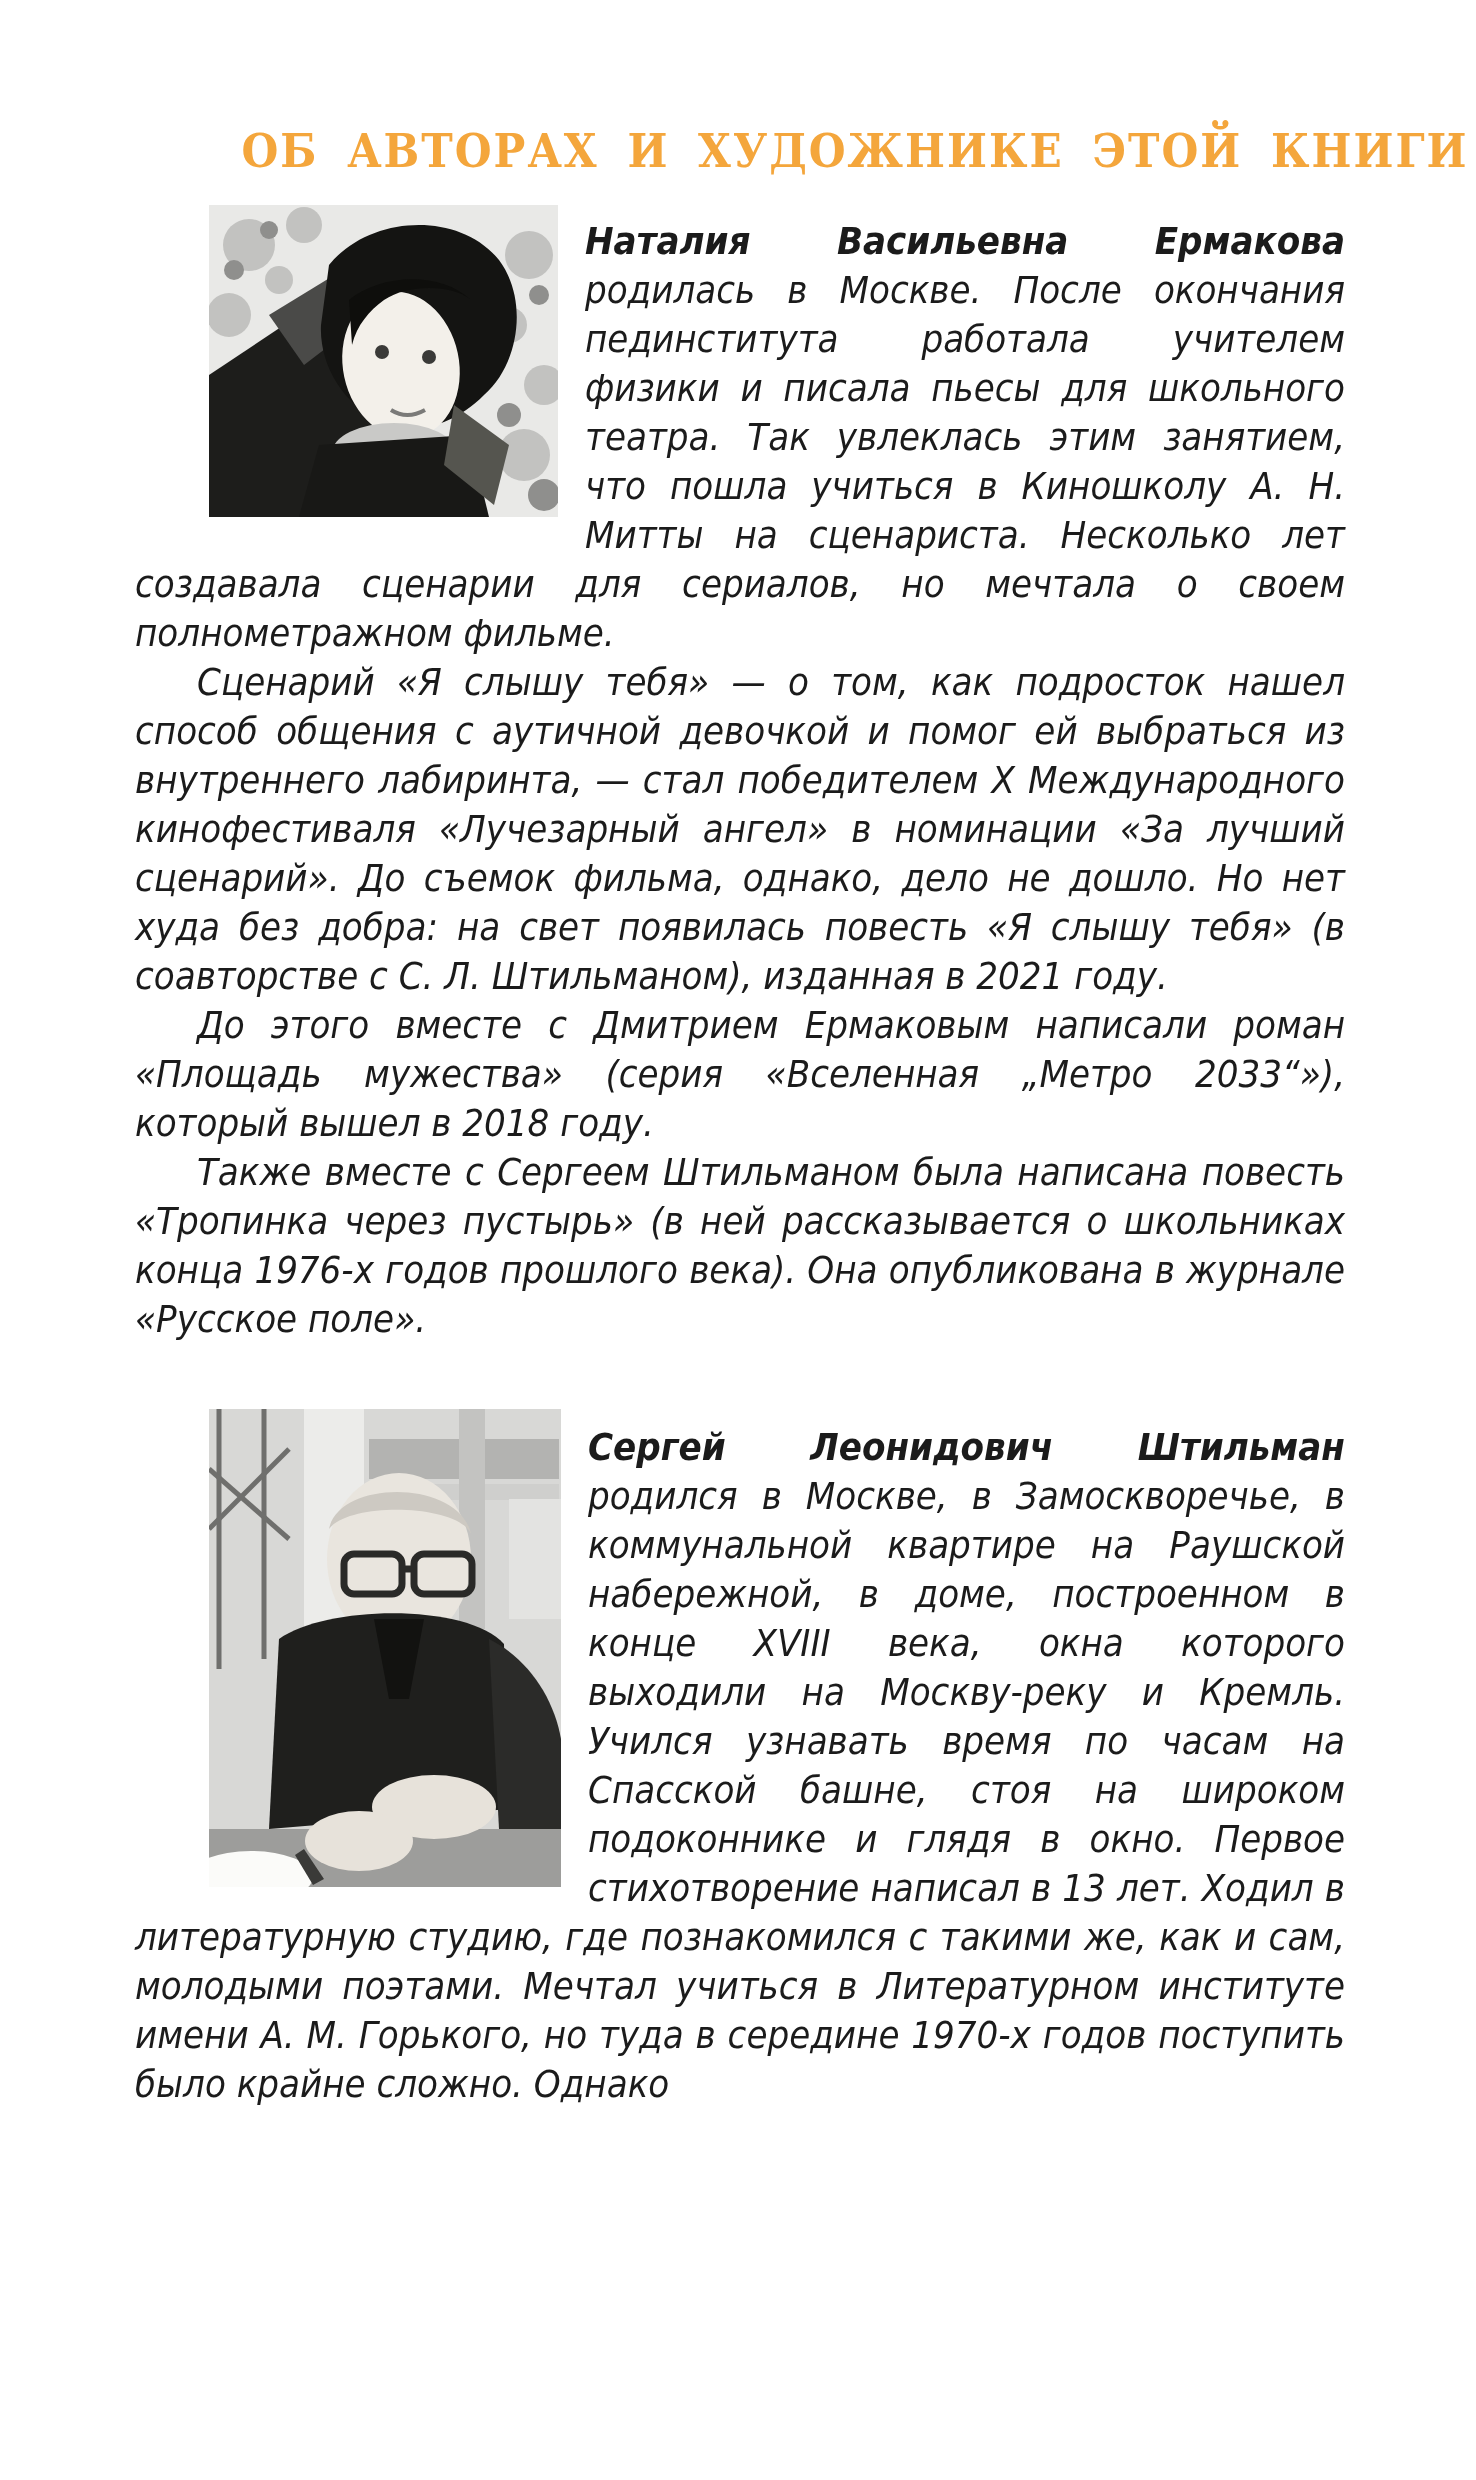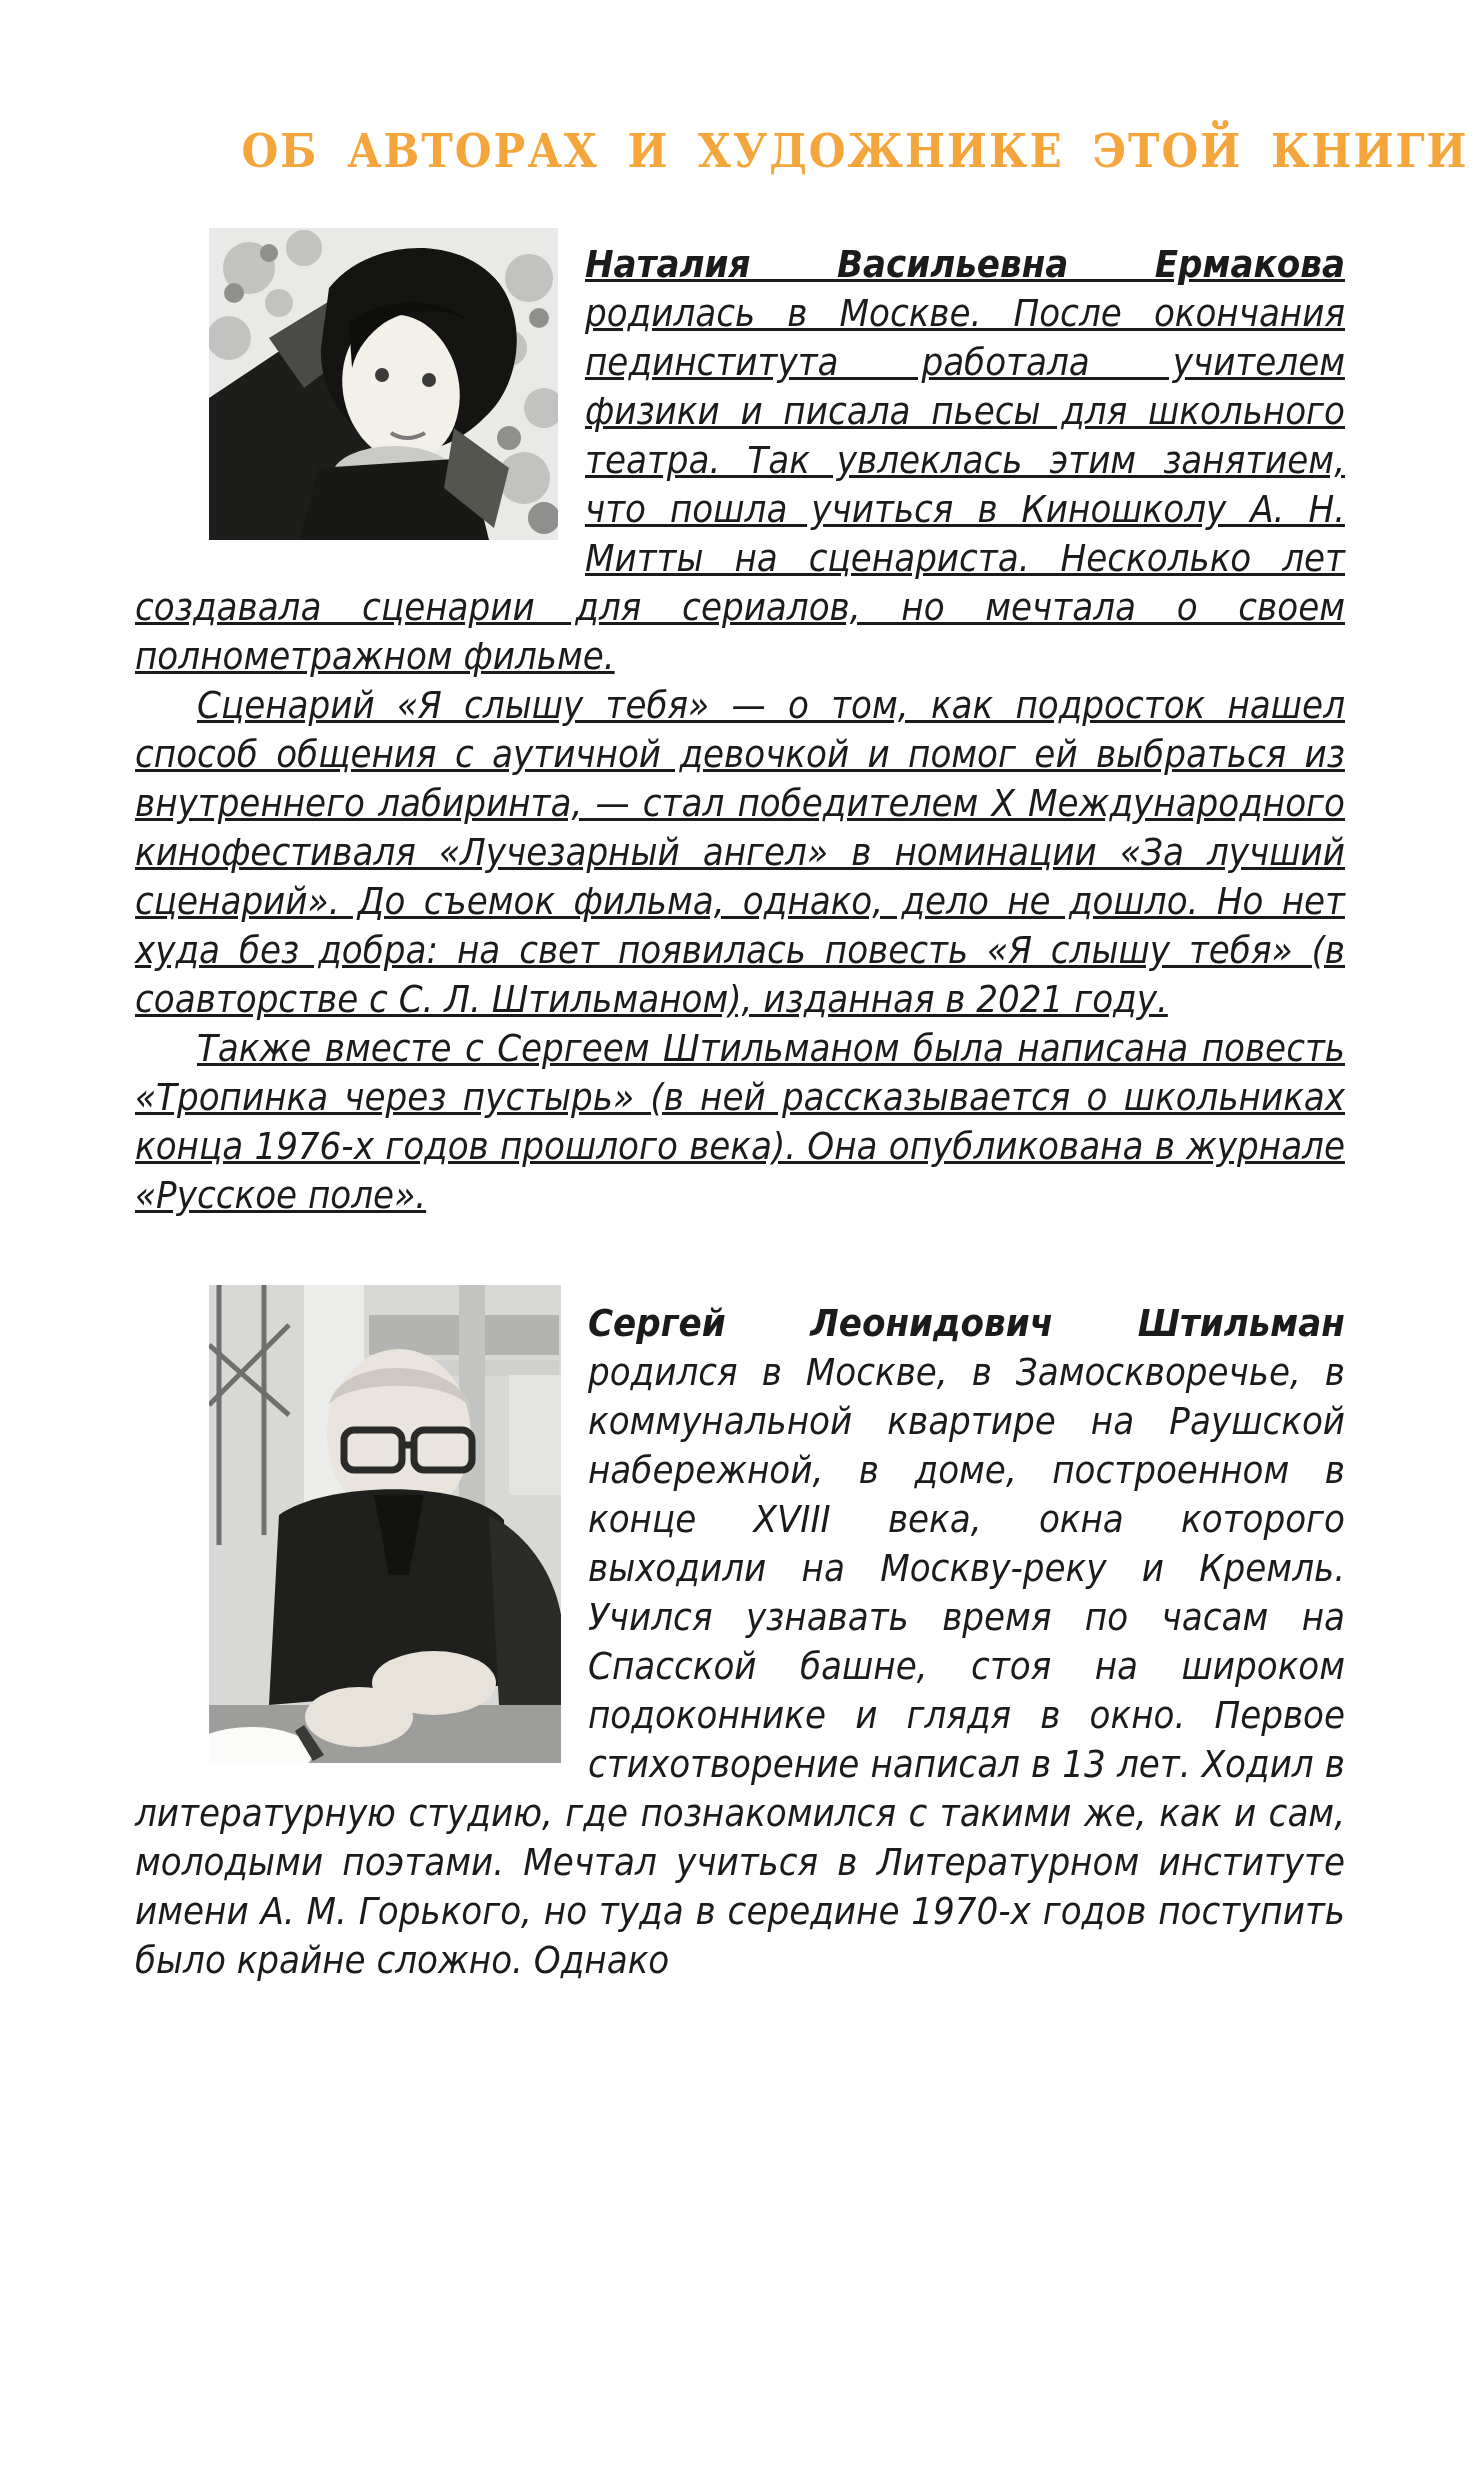--- a/index.html
+++ b/index.html
@@ -31,21 +31,21 @@
   }
   .bio {
     text-align: justify;
     font-style: italic;
     font-stretch: condensed;
     font-size: 38px;
     line-height: 49px;
     hyphens: auto;
     -webkit-hyphens: auto;
   }
-  .bio-1 { margin-top: 64px; text-decoration: underline; }
+  .bio-1 { margin-top: 41px; }
   .bio-2 { margin-top: 79px; }
   .photo {
     float: left;
     background: #dcdcda;
     overflow: hidden;
   }
   .photo svg { display: block; }
   .photo-1 {
     width: 349px; height: 312px;
     margin: -12px 27px 22px 74px;
@@ -110,20 +110,21 @@
           <path d="M182,205 q16,10 34,0" stroke="#7a7a78" stroke-width="4" fill="none"></path>
           <ellipse cx="185" cy="248" rx="62" ry="30" fill="#c9c9c7"></ellipse>
           <path d="M110,240 L260,230 L280,312 L90,312 Z" fill="#181816"></path>
           <path d="M245,200 L300,240 L285,300 L235,260 Z" fill="#55554f"></path>
         </svg>
       </div>
       <h2 class="author-name">Наталия Васильевна Ермакова</h2>
       <div>
           <p class="bio-par first">родилась в Москве. После окончания пединститута работала учителем физики и писала пьесы для школьного театра. Так увлеклась этим занятием, что пошла учиться в Киношколу А. Н. Митты на сценариста. Несколько лет создавала сценарии для сериалов, но мечтала о своем полнометражном фильме.</p>
           <p class="bio-par">Сценарий «Я слышу тебя» — о том, как подросток нашел способ общения с аутичной девочкой и помог ей выбраться из внутреннего лабиринта, — стал победителем X Международного кинофестиваля «Лучезарный ангел» в номинации «За лучший сценарий». До съемок фильма, однако, дело не дошло. Но нет худа без добра: на свет появилась повесть «Я слышу тебя» (в соавторстве с С. Л. Штильманом), изданная в 2021 году.</p>
+          <p class="bio-par">До этого вместе с Дмитрием Ермаковым написали роман «Площадь мужества» (серия «Вселенная „Метро 2033“»), который вышел в 2018 году.</p>
           <p class="bio-par">Также вместе с Сергеем Штильманом была написана повесть «Тропинка через пустырь» (в ней рассказывается о школьниках конца 1976-х годов прошлого века). Она опубликована в журнале «Русское поле».</p>
         </div>
     </section>
 
     <section class="bio bio-2">
       <div class="photo photo-2">
         <svg width="352" height="478" viewBox="0 0 352 478" xmlns="http://www.w3.org/2000/svg" aria-hidden="true">
           <rect width="352" height="478" fill="#d8d8d6"></rect>
           <rect x="95" y="0" width="60" height="300" fill="#ececea"></rect>
           <rect x="160" y="30" width="190" height="40" fill="#b3b3b1"></rect>

